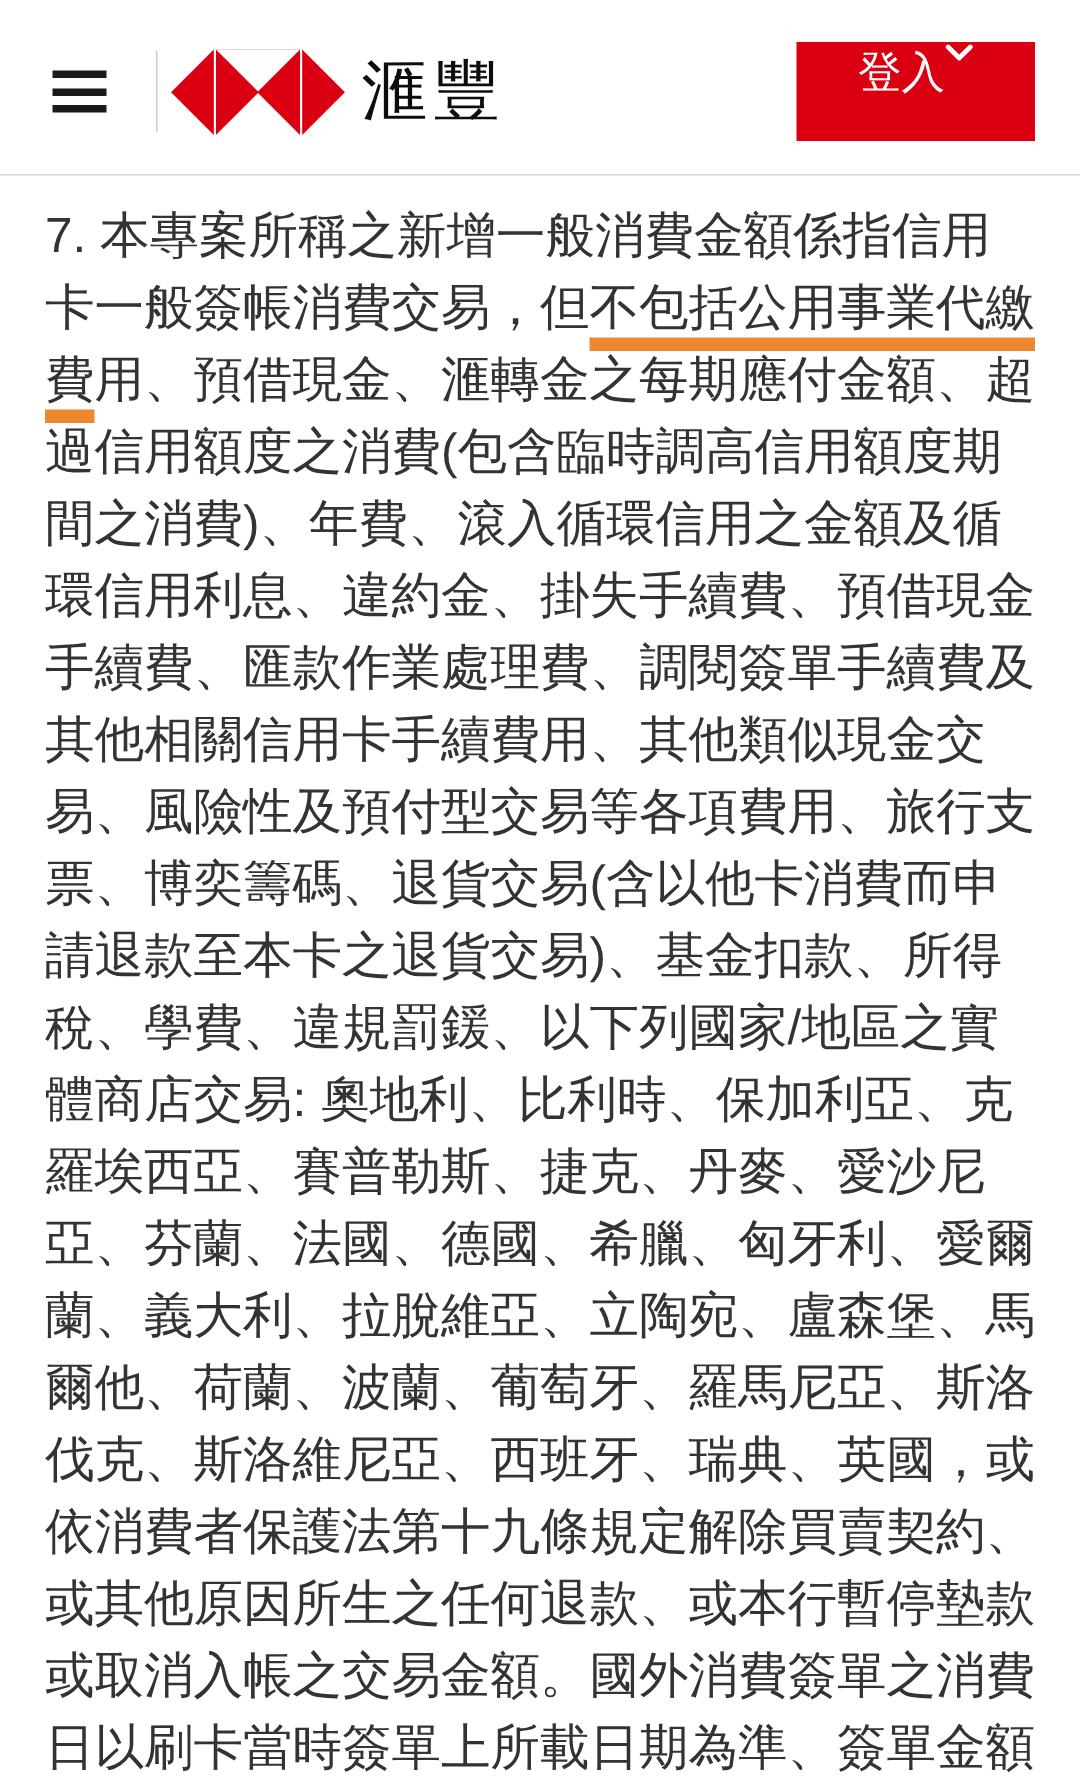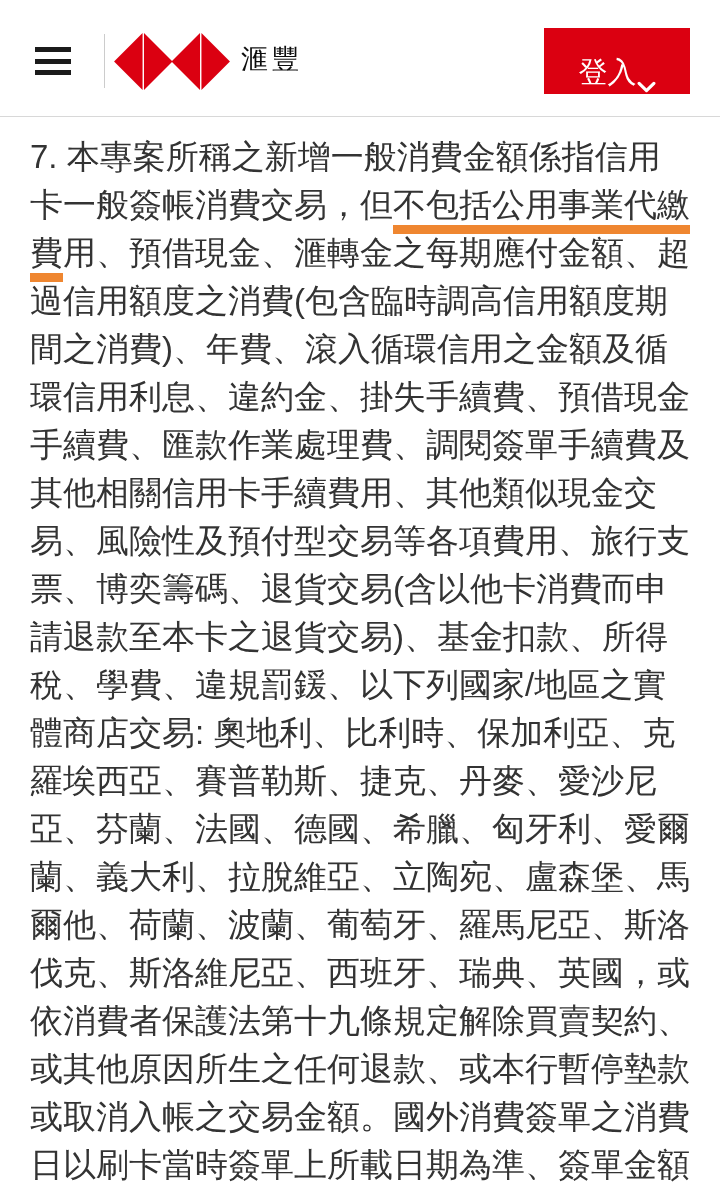--- a/index.html
+++ b/index.html
@@ -28,27 +28,27 @@
   .hamburger{
     width:36px;height:28px;padding:0;border:none;background:none;
     display:flex;flex-direction:column;justify-content:space-between;cursor:pointer;
   }
   .hamburger span{display:block;height:5px;background:#1b1b1b;}
   .vdivider{width:1px;height:54px;background:#cccccc;margin-left:33px;}
   .brand{display:flex;align-items:center;margin-left:9px;text-decoration:none;cursor:pointer;}
   .hex{width:116px;height:57px;display:block;}
   .hex .red{fill:var(--brand-red);}
   .brandname{
-    font-size:27px;line-height:1;color:#0d0d0d;margin-left:11px;
-    letter-spacing:4px;font-weight:500;white-space:nowrap;font-family:Liberation Mono, monospace;
+    font-size:44px;line-height:1;color:#0d0d0d;margin-left:11px;
+    letter-spacing:4px;font-weight:500;white-space:nowrap;
   }
   .login{
-    margin-left:auto;width:146px;height:66px;border:none;cursor:pointer;
+    margin-left:auto;width:159px;height:66px;border:none;cursor:pointer;
     background:var(--brand-red);color:#ffffff;
-    display:flex;align-items:flex-end;justify-content:center;
+    display:flex;align-items:flex-start;justify-content:center;
     font-size:29px;font-family:inherit;
   }
   .chev{width:19px;height:12px;display:block;}
   .chev path{fill:none;stroke:#ffffff;stroke-width:3;stroke-linecap:round;stroke-linejoin:round;}
 
   .content{padding:16px 30px 0 30px;}
   .terms{
     margin:0;font-size:33px;line-height:48px;color:var(--text);
     letter-spacing:0;text-align:left;word-break:break-all;
   }

